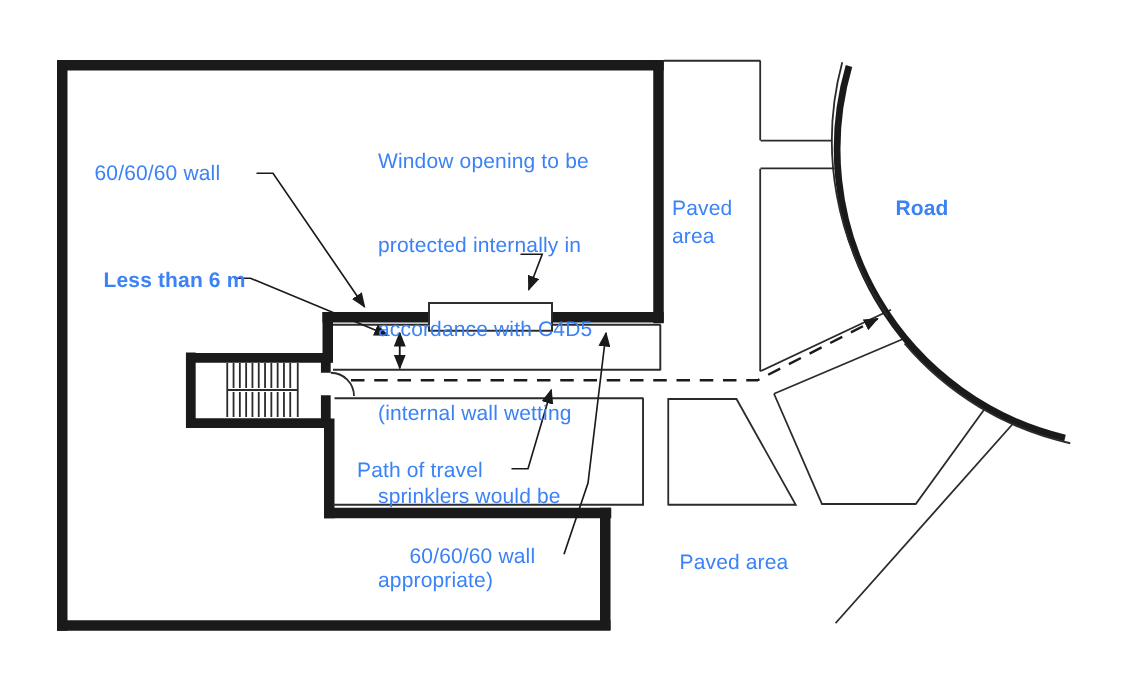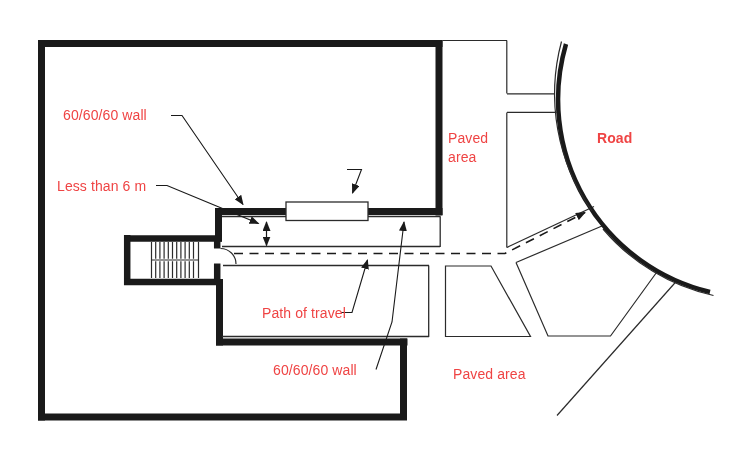--- a/index.html
+++ b/index.html
@@ -2,21 +2,21 @@
 <html><head>
 <meta charset="utf-8">
 <style>
   html,body{margin:0;padding:0;background:#fff;}
   #canvas{
     position:relative;width:750px;height:460px;background:#fff;overflow:hidden;
     font-family:"Liberation Sans", sans-serif;
   }
   #linework{position:absolute;left:0;top:0;}
   .label{
-    position:absolute;font-size:14px;line-height:18.6px;color:#ef4444;
+    position:absolute;font-size:14px;line-height:18.6px;color:#3b82f6;
     white-space:pre;letter-spacing:0.1px;
   }
   .note-line{white-space:pre;}
   .wrap{white-space:normal;width:54px;}
 </style>
 </head>
 <body>
 
 <div id="canvas">
 
@@ -87,26 +87,34 @@
     <path d="M266.5,222 V245.5" stroke="#1a1a1a" stroke-width="1.2" fill="none" marker-start="url(#arr)" marker-end="url(#arr)"></path>
     <g stroke="#1a1a1a" stroke-width="1.1" fill="none">
       <path d="M171,115.5 H182 L243,204.5" marker-end="url(#arr)"></path>
       <path d="M156,185.5 H167 L258.5,223.5" marker-end="url(#arr)"></path>
       <path d="M347,169.5 H361.5 L352.5,193" marker-end="url(#arr)"></path>
       <path d="M341,312.5 H352 L367.5,260" marker-end="url(#arr)"></path>
       <path d="M376,369.5 L392,322 L404,222" marker-end="url(#arr)"></path>
     </g>
   </svg>
 
+  <div class="label" style="left:252px;top:61px;">
+    <div class="note-line">Window opening to be</div>
+    <div class="note-line">protected internally in</div>
+    <div class="note-line">accordance with C4D5</div>
+    <div class="note-line">(internal wall wetting</div>
+    <div class="note-line">sprinklers would be</div>
+    <div class="note-line">appropriate)</div>
+  </div>
 
   <div class="label" style="left:63px;top:106px;">60/60/60 wall</div>
 
-  <div class="label" style="left:57px;top:177px;">Less than 6 m</div>
+  <div class="label" style="left:69px;top:177px;font-weight:bold;">Less than 6 m</div>
 
-  <div class="label" style="left:238px;top:304px;margin-left:24px;">Path of travel</div>
+  <div class="label" style="left:238px;top:304px;">Path of travel</div>
 
   <div class="label" style="left:273px;top:361px;">60/60/60 wall</div>
 
   <div class="label wrap" style="left:448px;top:129px;">Paved area</div>
 
   <div class="label" style="left:453px;top:365px;">Paved area</div>
 
   <div class="label" style="left:597px;top:129px;font-weight:bold;">Road</div>
 </div>
 

